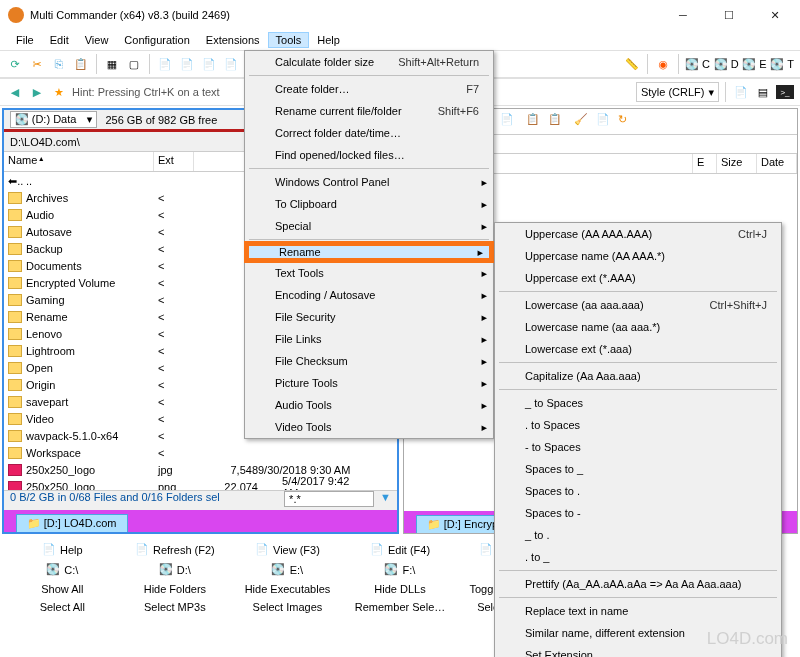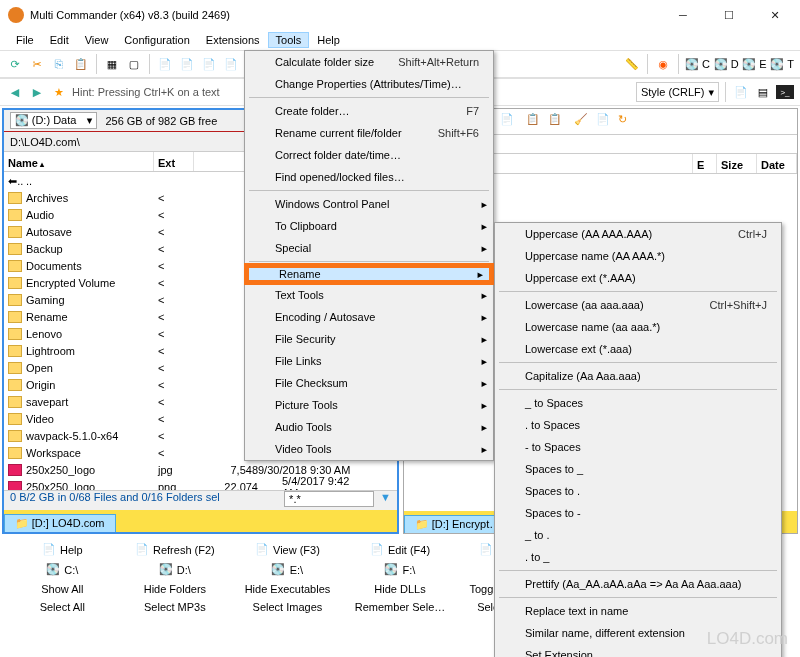--- a/index.html
+++ b/index.html
@@ -13,36 +13,36 @@
 .menubar .mi.sel { background:#cce8ff; border:1px solid #99d1ff; padding:1px 7px; }
 .toolbar { height:28px; border-top:1px solid #e0e0e0; border-bottom:1px solid #e0e0e0; display:flex; align-items:center; gap:4px; padding:0 6px; }
 .toolbar .tb { width:18px; height:18px; display:flex; align-items:center; justify-content:center; }
 .toolbar .sep { width:1px; height:20px; background:#d0d0d0; margin:0 2px; }
 .toolbar .txt { color:#555; }
 .toolbar .combo { border:1px solid #ccc; background:#fff; padding:1px 4px; height:20px; display:flex; align-items:center; gap:4px; }
 .panels { display:flex; height:430px; }
 .panel { flex:1; display:flex; flex-direction:column; border:1px solid #aaa; margin:2px; position:relative; }
 .panel.left { border:2px solid #3b8de6; }
 .pathbar { background:#f0f0f0; border-bottom:1px solid #ccc; padding:2px 6px; height:20px; display:flex; align-items:center; }
-.drivesel { background:#f0f0f0; border-bottom:1px solid #b91c1c; height:22px; display:flex; align-items:center; padding:0 6px; gap:8px; }
+.drivesel { background:#f0f0f0; border-bottom:3px solid #b91c1c; height:22px; display:flex; align-items:center; padding:0 6px; gap:8px; }
 .drivesel .dd { border:1px solid #aaa; background:#fff; padding:1px 20px 1px 4px; position:relative; }
 .drivesel .dd:after { content:"▾"; position:absolute; right:4px; }
 .ptool { height:26px; display:flex; align-items:center; gap:4px; padding:0 4px; border-bottom:1px solid #ccc; }
 .ptool .pt { width:18px; height:18px; }
 .colhead { display:flex; background:#fff; border-bottom:1px solid #ccc; height:20px; }
-.colhead .ch { border-right:1px solid #e0e0e0; padding:2px 4px; display:flex; align-items:flex-end;font-weight:bold; }
+.colhead .ch { border-right:1px solid #e0e0e0; padding:2px 4px; display:flex; align-items:flex-start; }
 .flist { flex:1; overflow:hidden; background:#fff; }
 .frow { display:flex; align-items:center; height:17px; padding-left:4px; }
 .frow .fic { width:14px; height:12px; background:#ffd86b; border:1px solid #d4a83a; margin-right:4px; }
 .frow .fic.jpg { background:#e91e63; border-color:#b0164a; }
 .frow .fic.png { background:#e91e63; border-color:#b0164a; }
 .frow .fic.up { background:none; border:none; }
 .statusline { background:#f0f0f0; border-top:1px solid #ccc; height:20px; display:flex; align-items:flex-start; padding:0 6px; gap:6px; color:#0050a0; }
 .statusline .fltbox { border:1px solid #aaa; background:#fff; width:90px; height:16px; padding:0 4px; margin-left:auto; }
-.tabbar { background:#fde047; height:22px; display:flex; align-items:flex-end; padding-left:0; }
+.tabbar { background:#d946ef; height:22px; display:flex; align-items:flex-end; padding-left:12px; }
 .tabbar .tab { background:#aee1ff; border:1px solid #4aa8e0; border-bottom:none; padding:2px 10px; margin-right:2px; }
 .bottombar { padding:4px 6px; }
 .fnrow { display:flex; gap:0; }
 .fnrow .fb { flex:1; text-align:center; padding:3px 0; display:flex; align-items:center; justify-content:center; gap:4px; }
 .fb .bic { width:14px; height:14px; }
 .menu { position:absolute; background:#f0f0f0; border:1px solid #a0a0a0; box-shadow:2px 2px 4px rgba(0,0,0,.3); }
 .menu .mrow { display:flex; align-items:center; height:22px; padding:0 30px 0 30px; position:relative; white-space:nowrap; }
 .menu .mrow.sel { background:#cce8ff; border:5px solid #f97316; margin:-1px; }
 .menu .mrow .arrow { position:absolute; right:6px; }
 .menu .mrow .sc { position:absolute; right:14px; color:#333; }
@@ -374,23 +374,20 @@
         <span>de (O…</span>
       </div>
     </div>
 </div>
 
 <div class="menu" id="toolsmenu" style="left:244px; top:50px; width:250px;">
     <div class="mrow">
       <span>Calculate folder size</span>
       <span class="sc">Shift+Alt+Return</span>
     </div>
-    <div class="mrow">
-      <span>Change Properties (Attributes/Time)…</span>
-    </div>
     <hr>
     <div class="mrow">
       <span>Create folder…</span>
       <span class="sc">F7</span>
     </div>
     <div class="mrow">
       <span>Rename current file/folder</span>
       <span class="sc">Shift+F6</span>
     </div>
     <div class="mrow">

